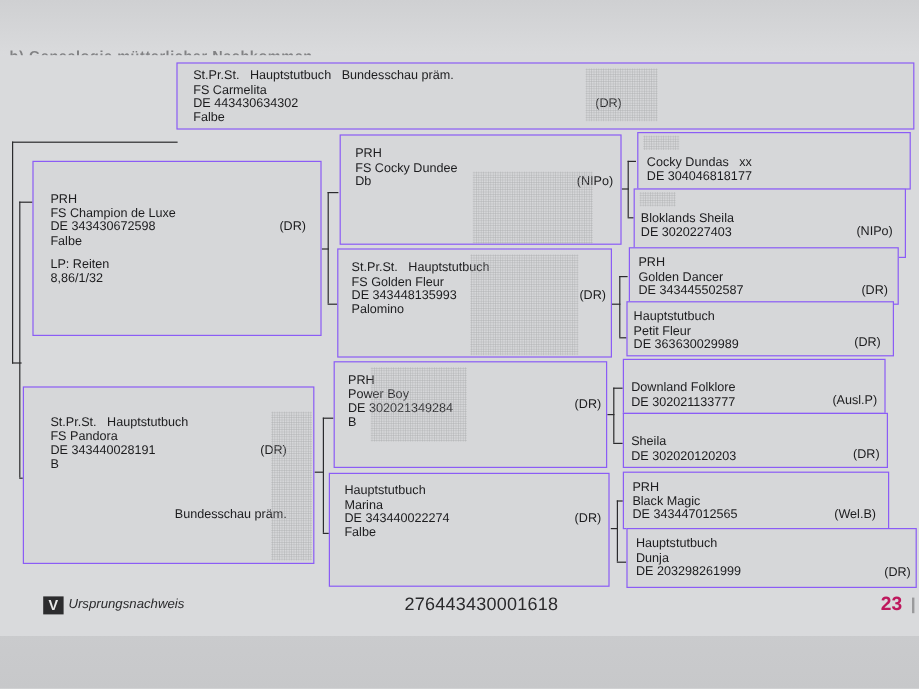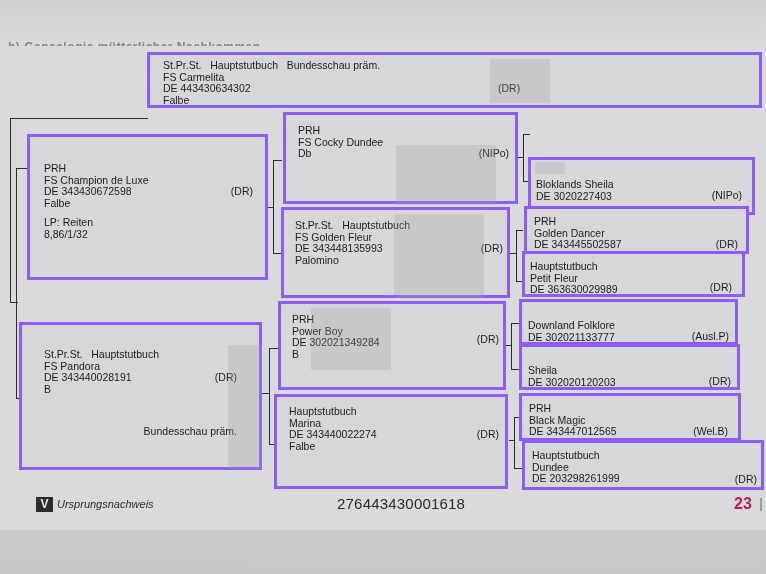--- a/index.html
+++ b/index.html
@@ -21,21 +21,21 @@
     position: absolute; left: 8px; top: 37px; font-size: 12px; font-weight: bold;
     color: #3a3a3c; height: 10px; overflow: hidden; line-height: 20px; opacity: .55;
     letter-spacing: 0.5px;
   }
   .paper {
     position: absolute; left: 0; top: 46px; width: 766px; height: 484px;
     background: #d9dadc;
   }
   .box {
     position: absolute;
-    border: 3px solid #8b5cf6;
+    border: 1px solid #8b5cf6;
     background: #d6d7d9;
     font-size: 10.5px;
     line-height: 11.5px;
     padding: 5px 10px;
   }
   .box .ln { display: block; white-space: nowrap; }
   .box .tag { position: absolute; right: 12px; }
   .dot {
     background-image: radial-gradient(#9d9ea0 0.6px, transparent 0.8px);
     background-size: 2px 2px;
@@ -164,20 +164,25 @@
   </div>
 
   <div class="box" style="left:274px;top:394px;width:234px;height:95px;padding:9px 12px;">
     <span class="ln">Hauptstutbuch</span>
     <span class="ln">Marina</span>
     <span class="ln">DE 343440022274</span>
     <span class="ln">Falbe</span>
     <span class="tag" style="top:32px;right:6px;">(DR)</span>
   </div>
 
+  <div class="box" style="left:531px;top:110px;width:228px;height:48px;padding:19px 7px 0;">
+    <span class="ln" style="white-space:pre;">Cocky Dundas   xx</span>
+    <span class="ln">DE 304046818177</span>
+    <div class="dot" style="left:4px;top:2px;width:30px;height:12px;"></div>
+  </div>
   <div class="box" style="left:528px;top:157px;width:227px;height:58px;padding:19px 5px 0;">
     <span class="ln">Bloklands Sheila</span>
     <span class="ln">DE 3020227403</span>
     <span class="tag" style="top:30px;right:10px;">(NIPo)</span>
     <div class="dot" style="left:4px;top:2px;width:30px;height:12px;"></div>
   </div>
 
   <div class="box" style="left:524px;top:206px;width:225px;height:48px;padding:7px 7px 0;">
     <span class="ln">PRH</span>
     <span class="ln">Golden Dancer</span>
@@ -203,21 +208,21 @@
   </div>
 
   <div class="box" style="left:519px;top:393px;width:222px;height:48px;padding:7px 7px 0;">
     <span class="ln">PRH</span>
     <span class="ln">Black Magic</span>
     <span class="ln">DE 343447012565</span>
     <span class="tag" style="top:30px;right:10px;">(Wel.B)</span>
   </div>
   <div class="box" style="left:522px;top:440px;width:242px;height:50px;padding:7px 7px 0;">
     <span class="ln">Hauptstutbuch</span>
-    <span class="ln">Dundee</span>
+    <span class="ln">Dunja</span>
     <span class="ln">DE 203298261999</span>
     <span class="tag" style="top:31px;right:4px;">(DR)</span>
   </div>
 
   <div class="footer-v">V</div>
   <div class="footer-label">Ursprungsnachweis</div>
   <div class="footer-num">276443430001618</div>
   <div class="page-num">23</div>
   <div class="page-edge"></div>
 </div>

